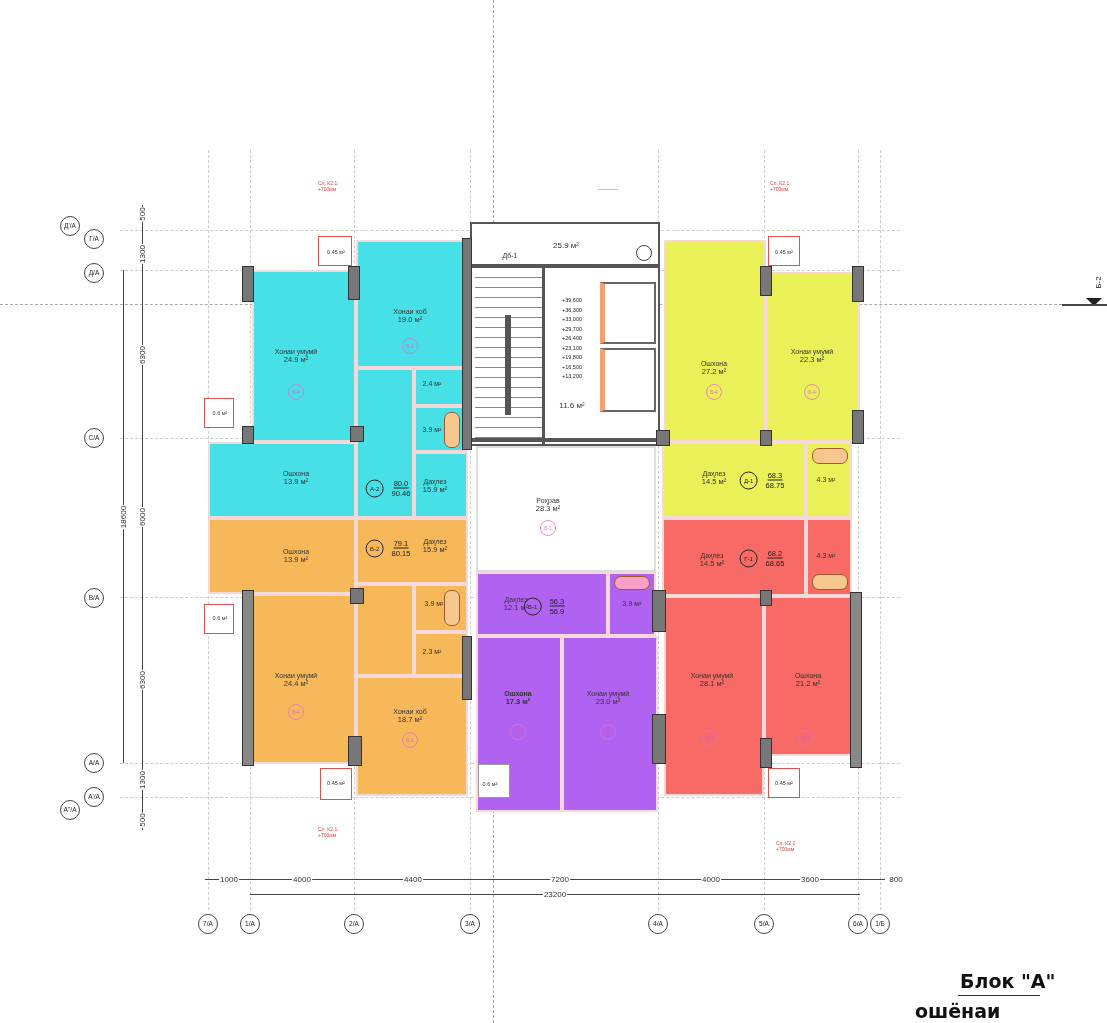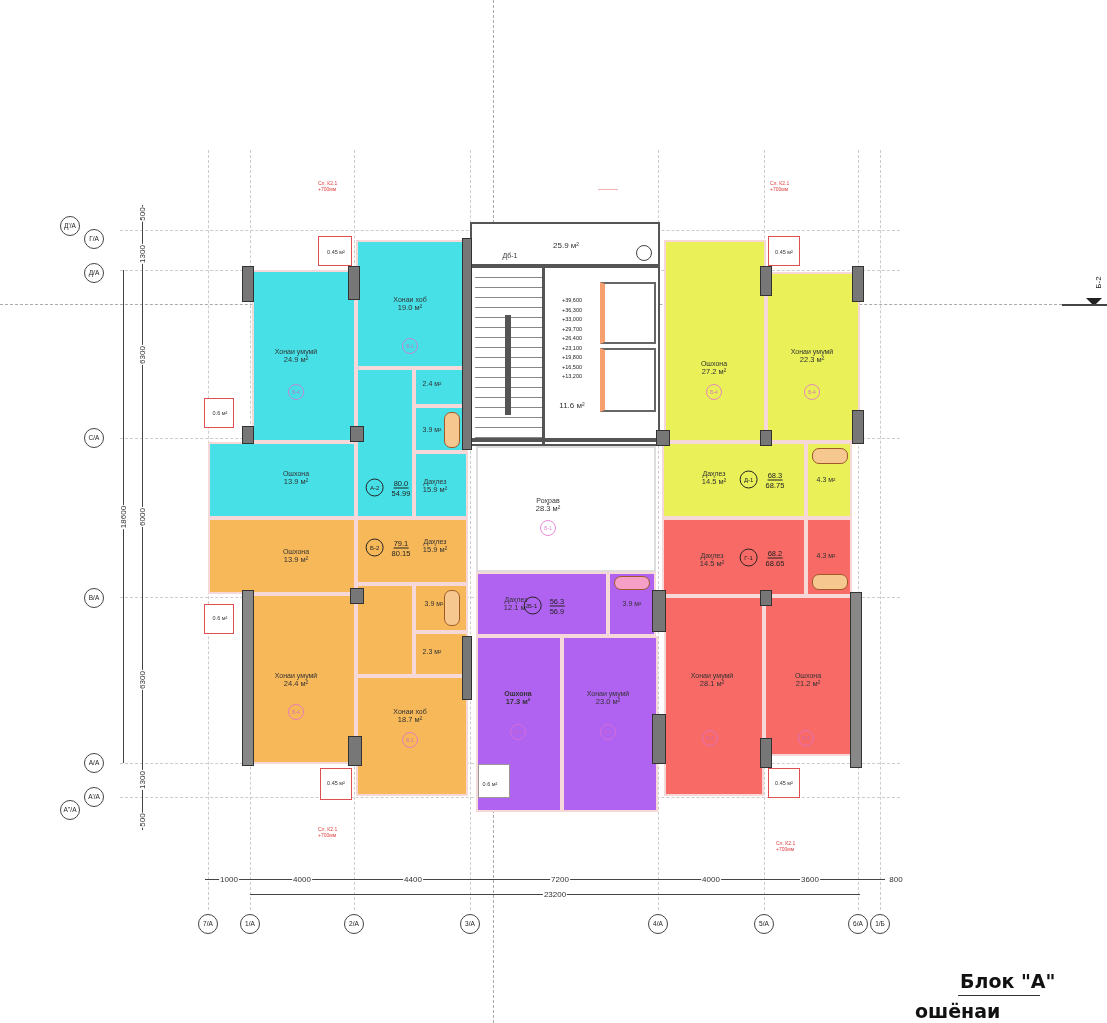--- a/index.html
+++ b/index.html
@@ -2,21 +2,21 @@
 <html><head>
 <meta charset="utf-8">
 <style>
   html,body{margin:0;padding:0;background:#fff;}
   body{width:1107px;height:1023px;position:relative;overflow:hidden;font-family:"Liberation Sans",sans-serif;color:#222;}
   .abs{position:absolute;}
   .room{position:absolute;box-sizing:border-box;border:2px solid #f6d8d8;}
   .lbl{position:absolute;font-size:7px;line-height:8px;text-align:center;color:#333;white-space:nowrap;transform:translate(-50%,-50%);}
   .lbl .a{display:block;font-size:7.5px;}
   .tag{position:absolute;width:14px;height:14px;border-radius:50%;border:1px solid #e070d0;color:#d060c0;font-size:5px;line-height:14px;text-align:center;transform:translate(-50%,-50%);opacity:.8;}
-  .apt{position:absolute;transform:translate(-50%,-50%);display:flex;align-items:flex-start;gap:8px;font-size:7.5px;color:#222;}
+  .apt{position:absolute;transform:translate(-50%,-50%);display:flex;align-items:flex-end;gap:8px;font-size:7.5px;color:#222;}
   .apt .c{width:16px;height:16px;border-radius:50%;border:1.5px solid #222;font-size:6px;line-height:16px;text-align:center;}
   .apt .fr{display:flex;flex-direction:column;align-items:center;line-height:9px;}
   .apt .fr span:first-child{border-bottom:1px solid #222;}
   .col{position:absolute;background:#777;border:1.5px solid #333;box-sizing:border-box;}
   .wall{position:absolute;background:#666;}
   .gl{position:absolute;border-color:#ccc;border-style:dashed;border-width:0;}
   .axis{position:absolute;width:18px;height:18px;border-radius:50%;border:1px solid #444;font-size:6.5px;line-height:18px;text-align:center;transform:translate(-50%,-50%);background:#fff;}
   .dim{position:absolute;font-size:8px;color:#333;transform:translate(-50%,-50%);background:#fff;padding:0 1px;}
   .vdim{position:absolute;font-size:8px;color:#333;transform:translate(-50%,-50%) rotate(-90deg);background:#fff;padding:0 1px;}
   .red{position:absolute;font-size:5px;color:#e04040;}
@@ -154,31 +154,31 @@
 <div class="lbl" style="left:490px;top:784px;font-size:5.5px;">0.6 м²</div>
 
 <div class="red" style="left:318px;top:180px;">Сл. К2.1<br>+700мм</div>
 <div class="red" style="left:770px;top:180px;">Сл. К2.1<br>+700мм</div>
 <div class="red" style="left:598px;top:186px;">————</div>
 <div class="red" style="left:318px;top:826px;">Сл. К2.1<br>+700мм</div>
 <div class="red" style="left:776px;top:840px;">Сл. К2.1<br>+700мм</div>
 
 <div class="lbl" style="left:296px;top:356px;"><span>Хонаи умумӣ</span><span class="a">24.9 м²</span></div>
 <div class="tag" style="left:296px;top:392px;">Б-4</div>
-<div class="lbl" style="left:410px;top:304px;"><span>Хонаи хоб</span><span class="a">19.0 м²</span></div>
+<div class="lbl" style="left:410px;top:316px;"><span>Хонаи хоб</span><span class="a">19.0 м²</span></div>
 <div class="tag" style="left:410px;top:346px;">Б-1</div>
 <div class="lbl" style="left:296px;top:478px;"><span>Ошхона</span><span class="a">13.9 м²</span></div>
 <div class="lbl" style="left:435px;top:486px;"><span>Даҳлез</span><span class="a">15.9 м²</span></div>
 <div class="lbl" style="left:432px;top:384px;">2.4 м²</div>
 <div class="lbl" style="left:432px;top:430px;">3.9 м²</div>
 <div class="apt" style="left:388px;top:488px;">
   <div class="c">А-2</div>
   <div class="fr">
       <span>80.0</span>
-      <span>54.99</span>
+      <span>90.46</span>
     </div>
 </div>
 
 <div class="lbl" style="left:296px;top:556px;"><span>Ошхона</span><span class="a">13.9 м²</span></div>
 <div class="lbl" style="left:435px;top:546px;"><span>Даҳлез</span><span class="a">15.9 м²</span></div>
 <div class="apt" style="left:388px;top:548px;">
   <div class="c">Б-2</div>
   <div class="fr">
       <span>79.1</span>
       <span>80.15</span>

